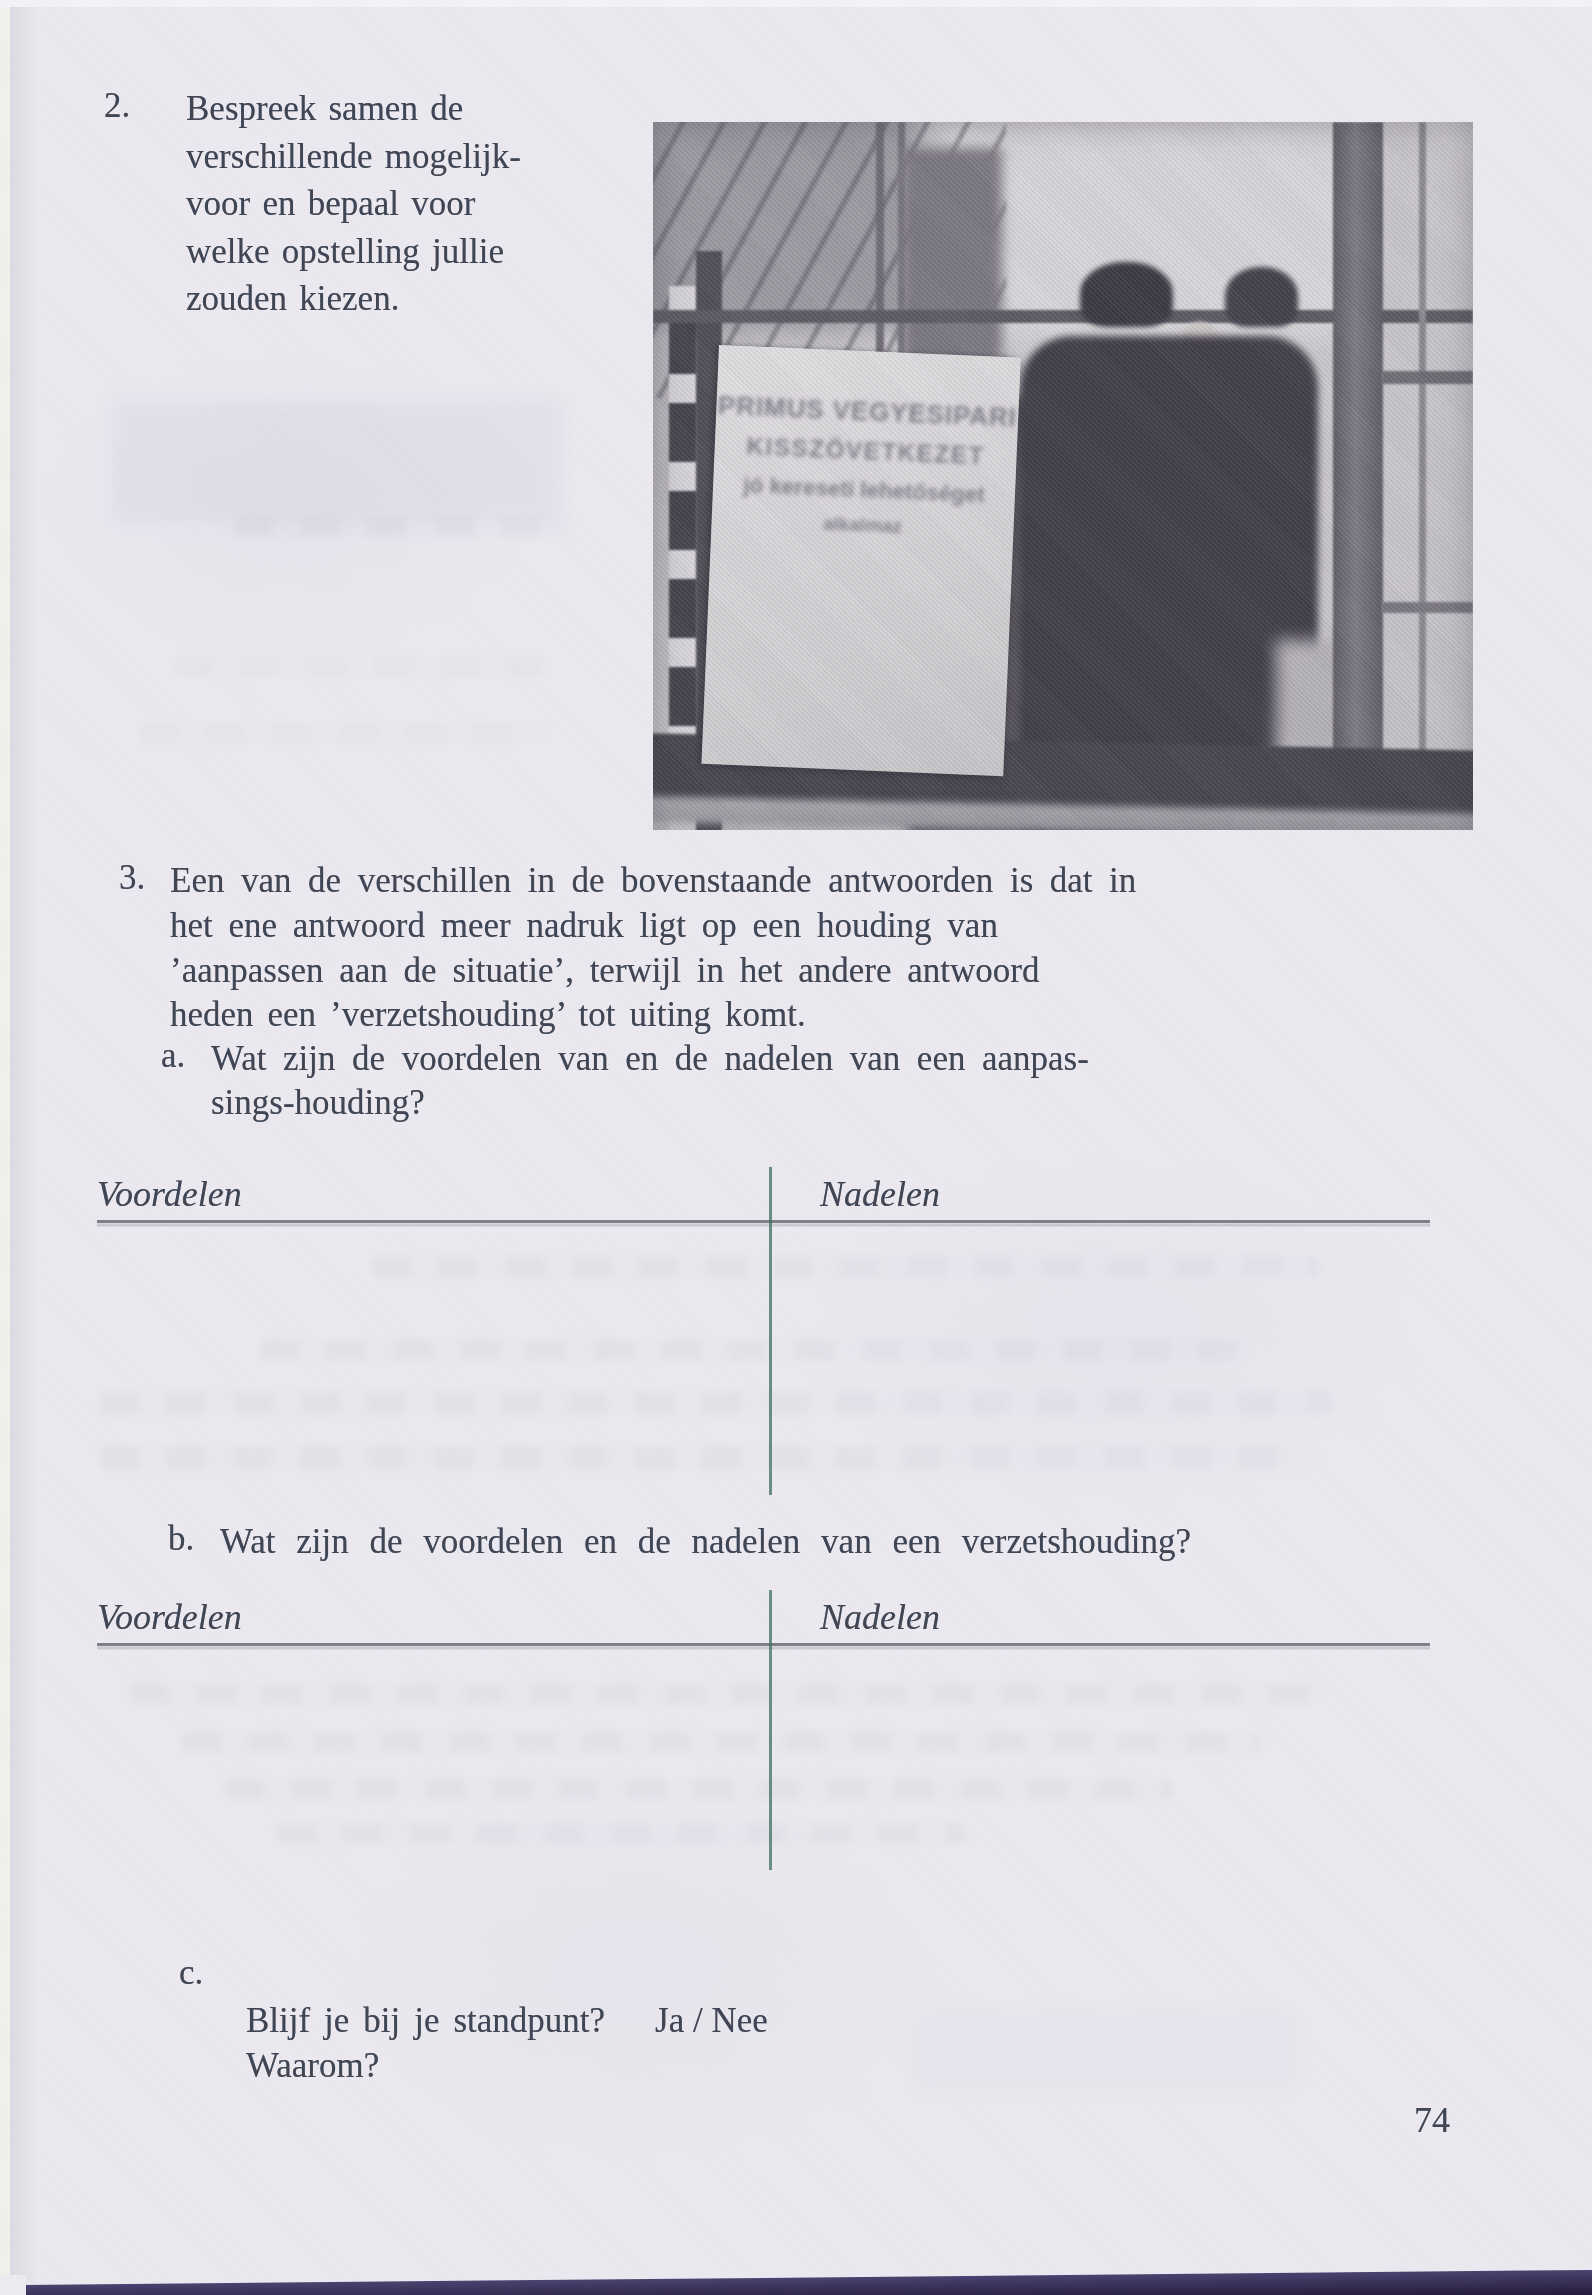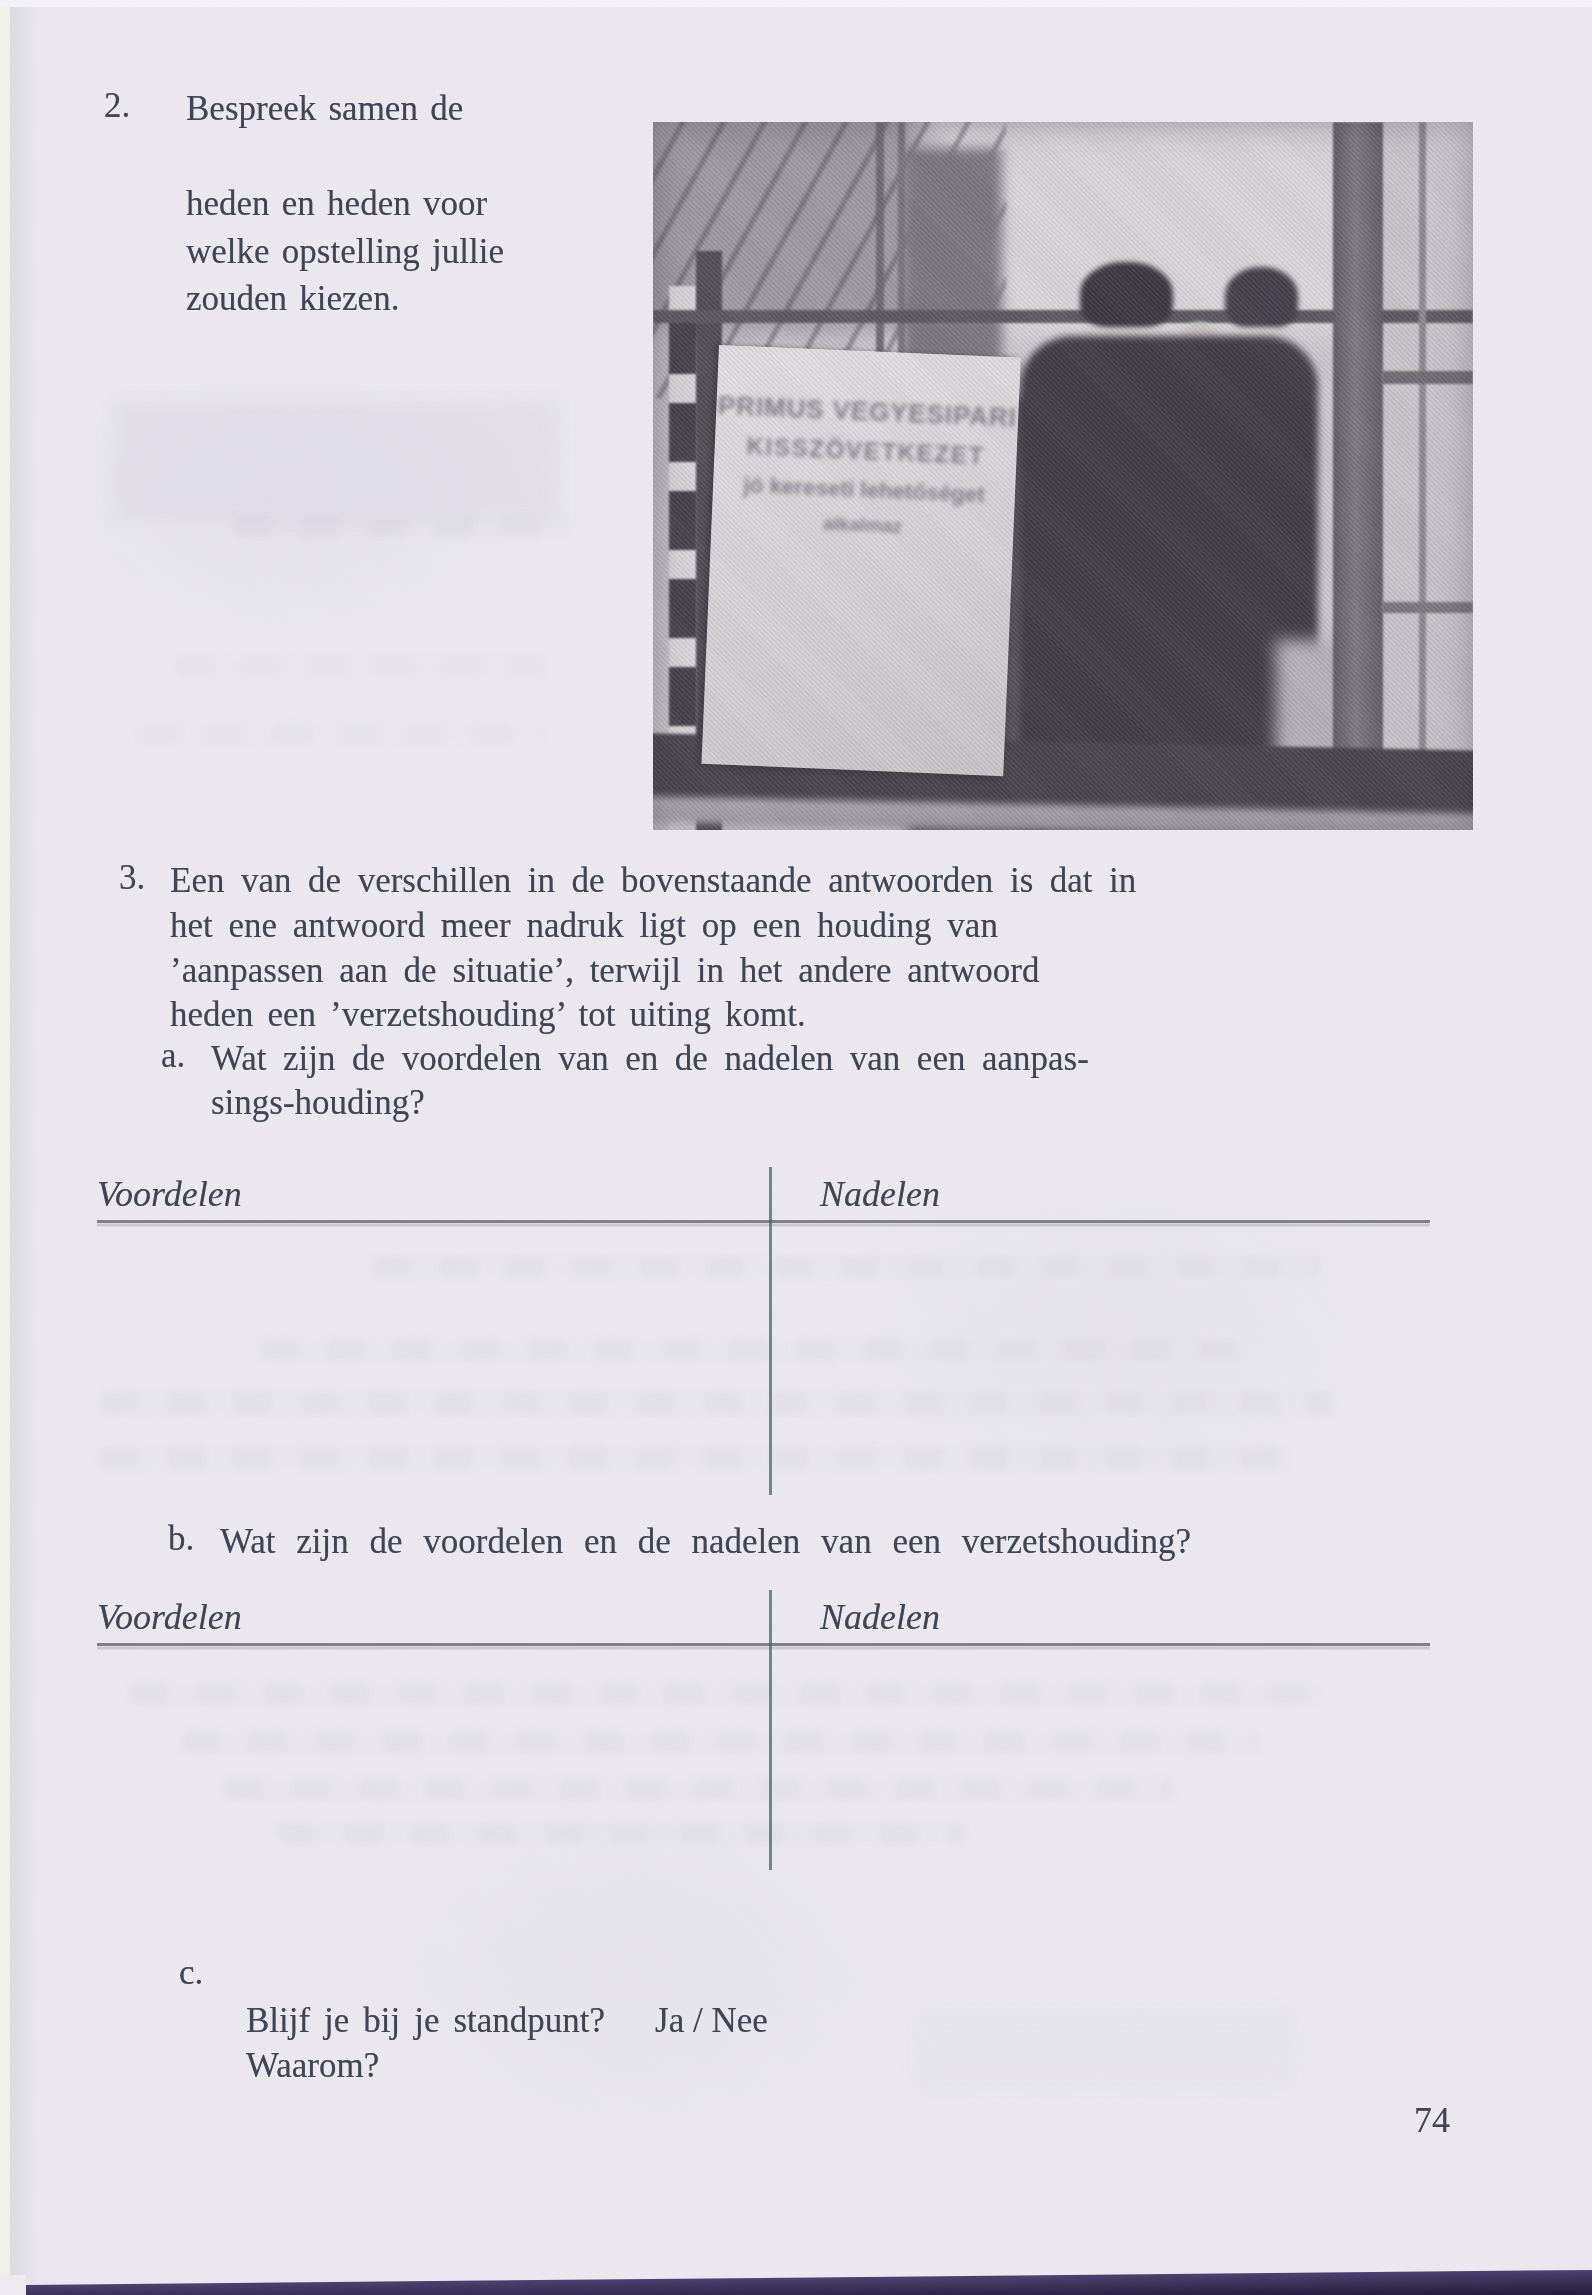--- a/index.html
+++ b/index.html
@@ -109,21 +109,22 @@
   <div class="ghost" style="left:99px;top:1391px;width:1234px;height:24px;"></div>
   <div class="ghost" style="left:99px;top:1446px;width:1191px;height:24px;"></div>
   <div class="ghost" style="left:129px;top:1683px;width:1191px;height:22.4px;"></div>
   <div class="ghost" style="left:181px;top:1731px;width:1079px;height:22.4px;"></div>
   <div class="ghost" style="left:224px;top:1778px;width:949px;height:22.4px;"></div>
   <div class="ghost" style="left:276px;top:1823px;width:690px;height:21px;"></div>
   <div class="ghost-block" style="left:915px;top:2011px;width:380px;height:78px;opacity:.5;"></div>
 
   <span class="itemnum ink" style="left:104px;top:86px;">2.</span>
   <div class="body-line ink ws4" style="left:154px;top:86px;">Bespreek samen de</div>
-  <div class="body-line ink ws4" style="left:154px;top:181px;">heden en heden voor</div>
+  <div class="body-line ink ws4" style="left:154px;top:134px;">verschillende mogelijk-</div>
+  <div class="body-line ink ws4" style="left:154px;top:181px;">voor en bepaal voor</div>
   <div class="body-line ink ws4" style="left:154px;top:229px;">welke opstelling jullie</div>
   <div class="body-line ink ws4" style="left:154px;top:276px;">zouden kiezen.</div>
 
   <figure class="photo">
     <div class="ph-light-top"></div>
     <div class="ph-grayblob-tl"></div>
     <div class="ph-streaks"></div>
     <div class="ph-darkband-l"></div>
     <div class="ph-pole1"></div>
     <div class="ph-pole2"></div>

